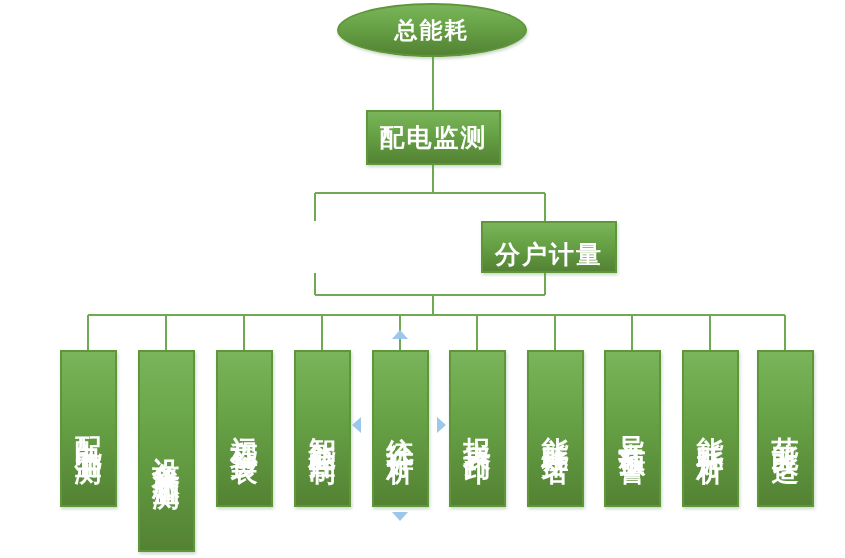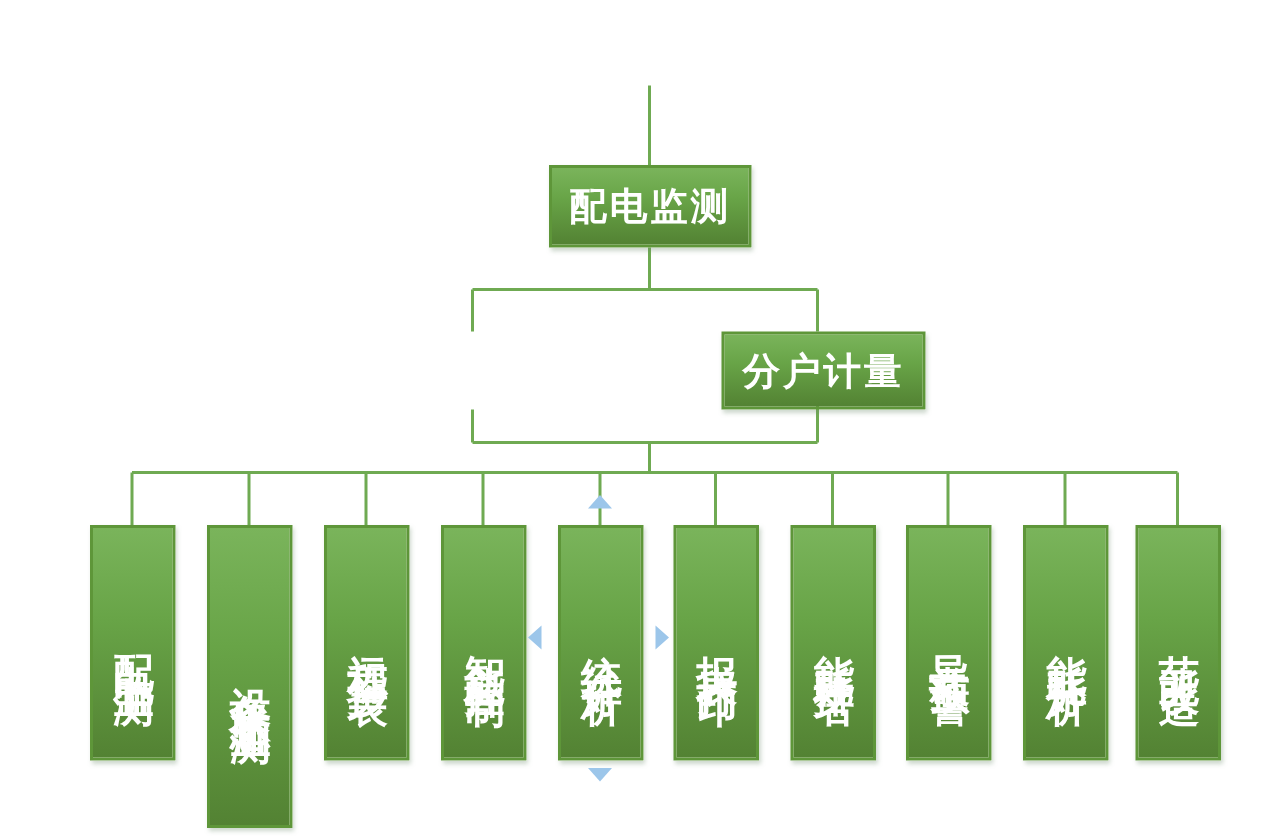--- a/index.html
+++ b/index.html
@@ -41,26 +41,29 @@
       <path d="M433 165 V193 M315 193 H545 M315 193 V221 M545 193 V221"></path>
 
       <path d="M315 273 V295 M545 270 V295 M315 295 H545 M433 295 V315"></path>
 
       <path d="M88 315 H785"></path>
 
       <path d="M88 315 V350 M166 315 V350 M244 315 V350 M322 315 V350 M400 315 V350 M477 315 V350 M555 315 V350 M632 315 V350 M710 315 V350 M785 315 V350"></path>
     </g>
   </svg>
 
+  <div class="node oval" style="left:337px;top:3px;width:190px;height:54px;">
+    <span>总能耗</span>
+  </div>
 
   <div class="node hnode" style="left:366px;top:110px;width:135px;height:55px;">
     <span>配电监测</span>
   </div>
 
-  <div class="node hnode" style="left:481px;top:221px;width:136px;height:52px;">
+  <div class="node hnode" style="left:481px;top:221px;width:136px;height:52px;align-items:flex-end;">
     <span>分户计量</span>
   </div>
 
   <div class="node leaf" style="left:60px;top:350px;width:57px;height:157px;">
     <span>配电监测</span>
   </div>
   <div class="node leaf tall" style="left:138px;top:350px;width:57px;height:202px;">
     <span>设备状态监测</span>
   </div>
   <div class="node leaf" style="left:216px;top:350px;width:57px;height:157px;">

